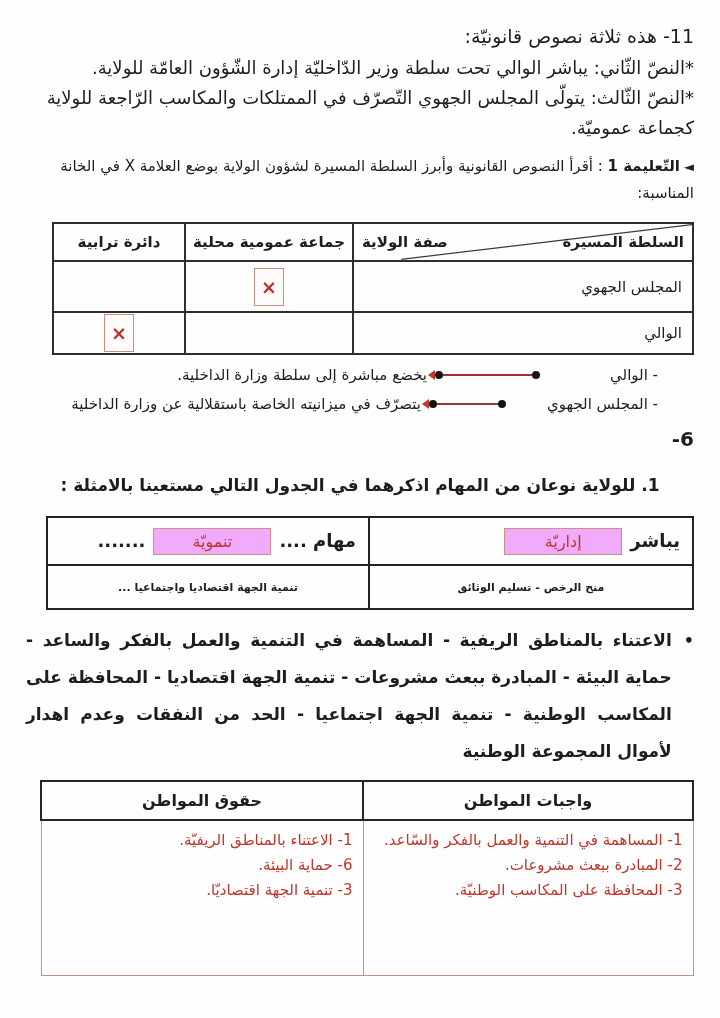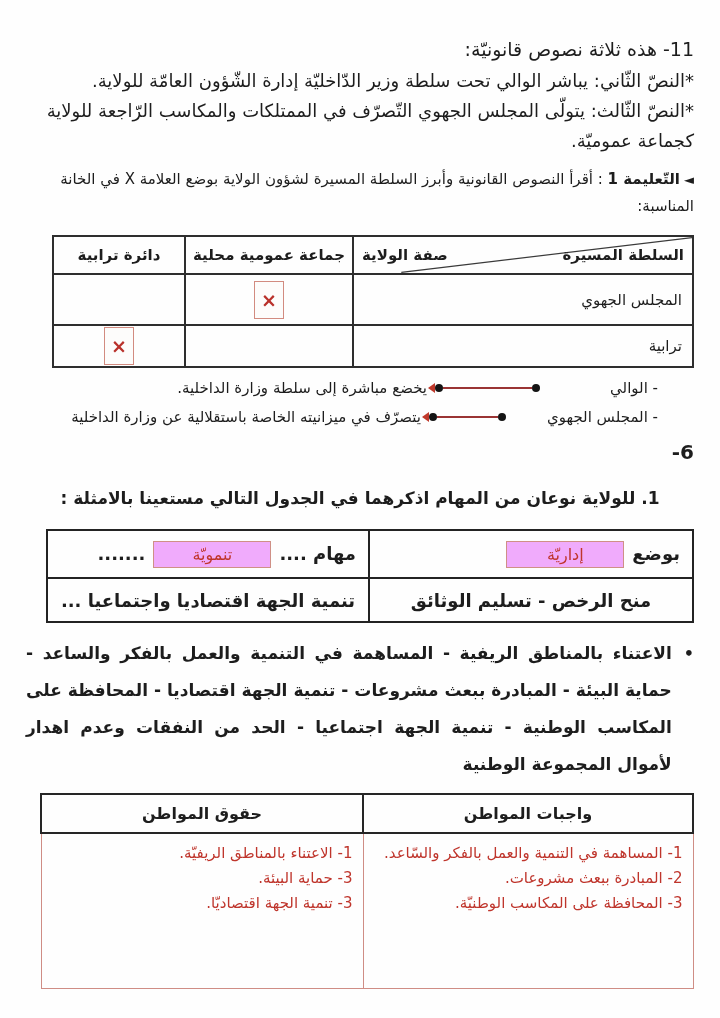--- a/index.html
+++ b/index.html
@@ -1,20 +1,20 @@
 <!DOCTYPE html>
 <html lang="ar" dir="rtl"><head>
 <meta charset="utf-8">
 <style>
   html,body { margin:0; padding:0; background:#ffffff; }
   .page {
     width:720px; height:1018px; box-sizing:border-box;
     background:#fefefe; color:#1d1d1d;
     direction:rtl; font-family:"DejaVu Sans", sans-serif;
-    padding:34px 26px 0 26px; overflow:hidden; position:relative;
+    padding:21px 26px 0 26px; overflow:hidden; position:relative;
   }
   
   .intro p { margin:0; font-size:18px; line-height:30px; text-align:right; }
   .intro .q-title { font-size:19px; margin-bottom:2px; }
   
   .instr { font-size:15px; line-height:27px; margin-top:10px; text-align:right; }
   .instr .tri { font-size:13px; margin-left:4px; }
   .instr b { font-weight:bold; }
   
   table.t1 { border-collapse:collapse; width:640px; margin:12px 0 0 0; table-layout:fixed; }
@@ -44,21 +44,21 @@
   .m-text { margin-right:1px; }
   
   .q12num { text-align:right; font-weight:bold; font-size:20px; margin-top:14px; line-height:24px; }
   .item { font-weight:bold; font-size:17px; margin-top:6px; text-align:center; line-height:28px; }
   
   table.t2 { border-collapse:collapse; width:646px; margin-top:8px; table-layout:fixed; }
   table.t2 td { border:2.5px solid #232323; vertical-align:middle; }
   .t2 .hd { height:44px; text-align:right; padding-right:12px; font-weight:bold; font-size:18px; }
   .rbox { display:inline-block; min-width:96px; padding:3px 10px; border:1.5px solid #cf9086;
           color:#bf352c; font-size:16px; font-weight:normal; text-align:center; margin:0 8px; background:#f0abfc; }
-  .t2 .bd { height:40px; text-align:center; font-weight:bold; font-size:18px; }
+  .t2 .bd { height:40px; text-align:center; font-weight:bold; font-size:11px; }
   
   .bullets { display:flex; margin-top:12px; font-weight:bold; font-size:17px; line-height:37px; }
   .bdot { margin-left:12px; font-size:16px; }
   .btext { flex:1; text-align:justify; }
   
   table.t3 { border-collapse:collapse; width:652px; margin-top:10px; table-layout:fixed; }
   .t3 td.th3 { border:2px solid #262626; font-weight:bold; font-size:16px; height:35px; text-align:center; vertical-align:middle; }
   .t3 td.tb3 { border:1.5px solid #cf8d85; border-top:none; color:#bf352c; font-size:15px;
                padding:7px 10px 12px 6px; vertical-align:top; line-height:25px; text-align:right; height:135px; }
 </style>
@@ -94,21 +94,21 @@
       </td>
       <td class="colhead">جماعة عمومية محلية</td>
       <td class="colhead">دائرة ترابية</td>
     </tr>
     <tr class="r1">
       <td class="rowlab">المجلس الجهوي</td>
       <td class="markcell"><span class="xbox">×</span></td>
       <td class="markcell"></td>
     </tr>
     <tr class="r2">
-      <td class="rowlab">ترابية</td>
+      <td class="rowlab">الوالي</td>
       <td class="markcell"></td>
       <td class="markcell"><span class="xbox">×</span></td>
     </tr>
   </tbody>
     </table>
 
 
   <div class="match-row row-a">
     <span class="m-label">- الوالي</span>
     <span class="connector">
@@ -134,21 +134,21 @@
   <p class="item">1. للولاية نوعان من المهام اذكرهما في الجدول التالي مستعينا بالامثلة :</p>
 
   <table class="t2">
     <colgroup>
         <col style="width:324px">
         <col style="width:322px">
       </colgroup>
     <tbody>
         <tr>
       <td class="hd">
-        <span>بوضع</span><span class="rbox">إداريّة</span><span></span>
+        <span>يباشر</span><span class="rbox">إداريّة</span><span></span>
       </td>
       <td class="hd">
         <span>مهام ....</span><span class="rbox">تنمويّة</span><span>.......</span>
       </td>
     </tr>
     <tr>
       <td class="bd">منح الرخص - تسليم الوثائق</td>
       <td class="bd">تنمية الجهة اقتصاديا واجتماعيا ...</td>
     </tr>
   </tbody>
@@ -172,21 +172,21 @@
     </tr>
     <tr>
       <td class="tb3">
         <div>1- المساهمة في التنمية والعمل بالفكر والسّاعد.</div>
         <div>2- المبادرة ببعث مشروعات.</div>
         <div>3- المحافظة على المكاسب الوطنيّة.</div>
 
       </td>
       <td class="tb3">
         <div>1- الاعتناء بالمناطق الريفيّة.</div>
-        <div>3- حماية البيئة.</div>
+        <div>6- حماية البيئة.</div>
         <div>3- تنمية الجهة اقتصاديّا.</div>
 
       </td>
     </tr>
   </tbody>
     </table>
 
 </div>
 
 </body></html>

